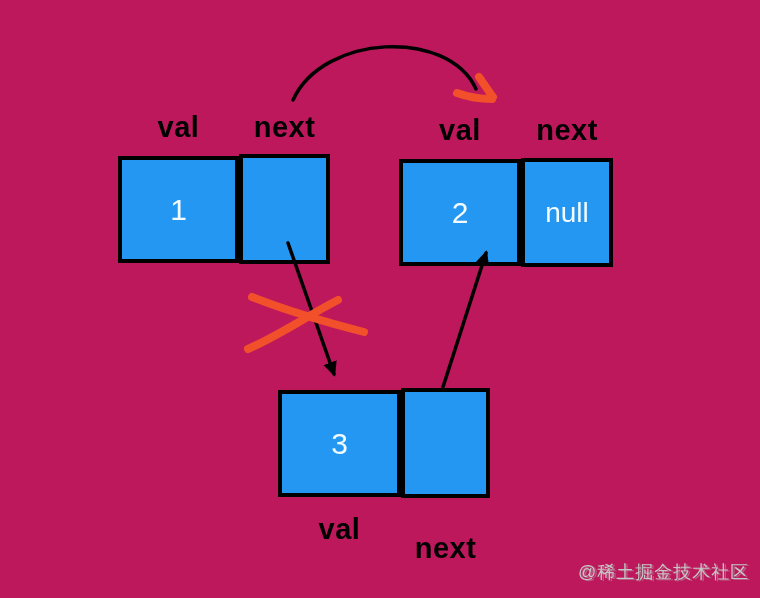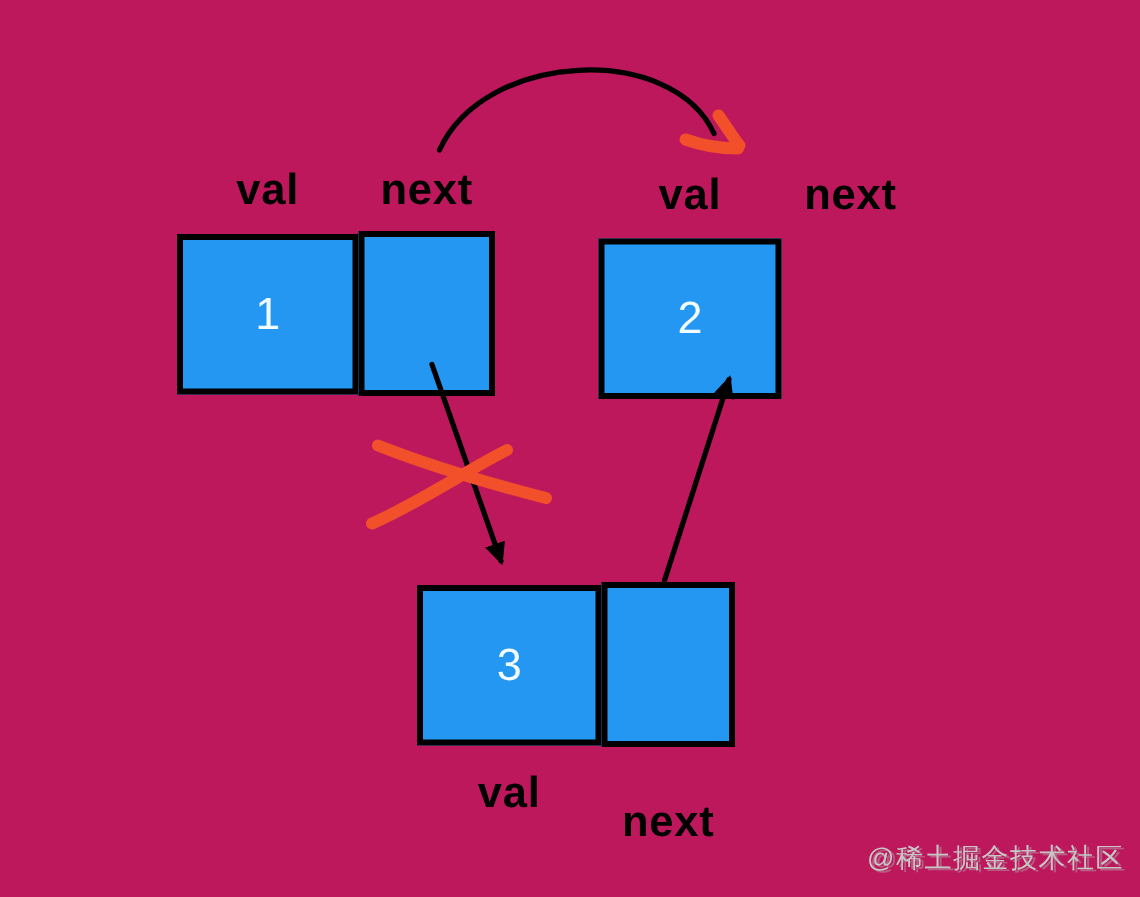--- a/index.html
+++ b/index.html
@@ -60,20 +60,21 @@
 <div class="canvas">
 
   <div class="lbl" style="left:118px; top:110px; width:121px;">val</div>
   <div class="lbl" style="left:239px; top:110px; width:91px;">next</div>
   <div class="cell" style="left:118px; top:156px; width:121px; height:107px;">1</div>
   <div class="cell" style="left:239px; top:154px; width:91px; height:110px;"></div>
 
   <div class="lbl" style="left:399px; top:113px; width:122px;">val</div>
   <div class="lbl" style="left:521px; top:113px; width:92px;">next</div>
   <div class="cell" style="left:399px; top:159px; width:122px; height:107px;">2</div>
+  <div class="cell" style="left:521px; top:158px; width:92px; height:109px; font-size:28px;">null</div>
 
   <div class="cell" style="left:278px; top:390px; width:123px; height:107px;">3</div>
   <div class="cell" style="left:401px; top:388px; width:89px; height:110px;"></div>
   <div class="lbl" style="left:278px; top:512px; width:123px;">val</div>
   <div class="lbl" style="left:401px; top:531px; width:89px;">next</div>
 
   <svg class="overlay" viewBox="0 0 760 598" xmlns="http://www.w3.org/2000/svg">
     <defs>
       <marker id="ah" markerUnits="userSpaceOnUse" markerWidth="22" markerHeight="20" refX="12" refY="7" orient="auto">
         <path d="M0,0 L15,7 L0,14 Z" fill="#000000"></path>

